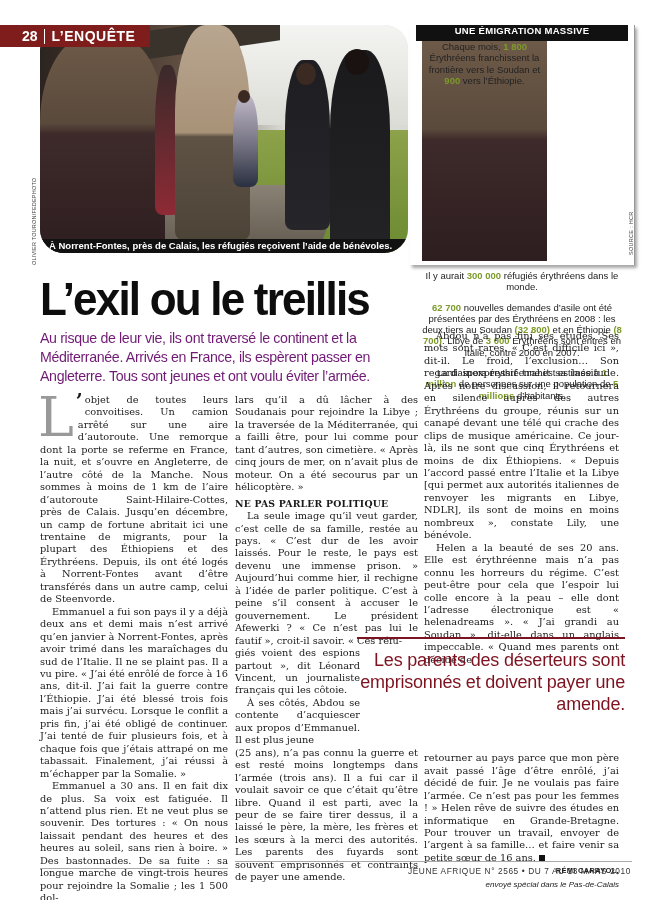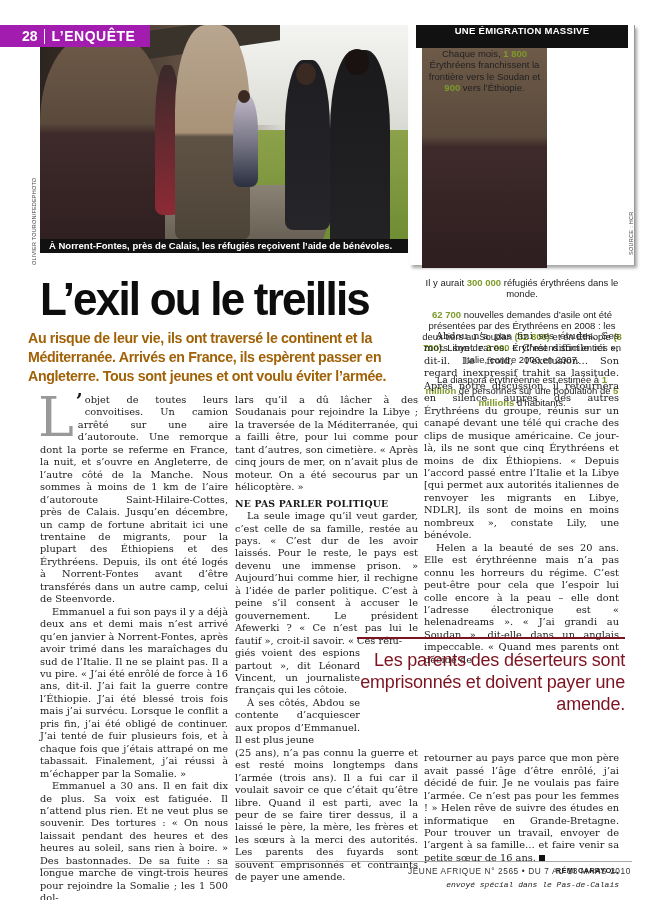--- a/index.html
+++ b/index.html
@@ -2,30 +2,31 @@
 <html><head>
 <meta charset="utf-8">
 <style>
   * { box-sizing: border-box; margin: 0; padding: 0; }
   html, body { width: 650px; height: 900px; background: #ffffff; overflow: hidden; }
   body { position: relative; font-family: "DejaVu Serif", serif; color: #1a1a1a; }
 
   
   .section-tag {
     position: absolute; left: 0; top: 25px; width: 150px; height: 22px;
-    background: #a21caf; color: #fff; display: flex; align-items: center;
+    background: #7f1d1d; color: #fff; display: flex; align-items: center;
     font-family: "Liberation Sans", sans-serif; font-weight: bold; font-size: 14px; z-index: 3;
   }
   .section-tag .page-num { padding-left: 22px; padding-right: 6px; border-right: 1.5px solid #fff; line-height: 15px; }
   .section-tag .section-name { padding-left: 7px; letter-spacing: 0.5px; }
 
   
   .photo {
     position: absolute; left: 40px; top: 25px; width: 368px; height: 228px; overflow: hidden;
     background: linear-gradient(90deg, #2c2420 0%, #4a3b33 25%, #6b5848 45%, #b9b7ae 58%, #e8e8e4 70%, #d7dad2 100%);
+    border-radius: 24px;
   }
   .photo .sky { position: absolute; left: 200px; top: 0; width: 168px; height: 100px; background: linear-gradient(180deg, #f4f4f2, #dcdcd6); }
   .photo .grass { position: absolute; left: 185px; top: 105px; width: 183px; height: 125px; background: linear-gradient(180deg, #8da24a, #6b8a30); }
   .photo .ground { position: absolute; left: 90px; top: 160px; width: 200px; height: 70px; background: linear-gradient(180deg, #8a8275, #5f574b); transform: skewX(-20deg); }
   .photo .roof { position: absolute; left: 60px; top: 0; width: 180px; height: 28px; background: #3a332c; transform: skewY(-8deg); }
   .photo .person { position: absolute; border-radius: 40% 40% 8px 8px; }
   .p1 { left: 0; top: 10px; width: 125px; height: 220px; background: linear-gradient(180deg, #6e5a48 0%, #5a4a3c 40%, #3e2a2a 45%, #2e1e20 100%); }
   .p2 { left: 135px; top: 0; width: 75px; height: 215px; background: linear-gradient(180deg, #b9a690 0%, #a89278 50%, #5e5244 52%, #4d4438 100%); }
   .p3 { left: 115px; top: 40px; width: 25px; height: 150px; background: linear-gradient(180deg, #3a2a2a, #8e2a35); }
   .p4 { left: 193px; top: 70px; width: 25px; height: 92px; background: linear-gradient(180deg, #c0b8c8 0%, #7a7888 50%, #2a3040 100%); }
@@ -45,40 +46,40 @@
     font-family: "Liberation Sans", sans-serif; font-size: 5.5px; color: #444; white-space: nowrap; letter-spacing: 0.2px;
   }
 
   
   .infobox {
     position: absolute; left: 410px; top: 25px; width: 225px; height: 240px; background: #fff;
     border-right: 1px solid #999; box-shadow: 2px 3px 3px rgba(0,0,0,0.35);
     font-family: "Liberation Sans", sans-serif; font-size: 9.5px; color: #222; text-align: center;
   }
   .infobox .title {
-    background: #111; color: #fff; font-weight: bold; font-size: 9.5px; height: 23px; line-height: 12px;
+    background: #111; color: #fff; font-weight: bold; font-size: 9.5px; height: 16px; line-height: 12px;
     margin: 0 6px; letter-spacing: 0.3px;
   }
   .infobox p { line-height: 11.3px; margin: 0 12px; }
   .infobox .num { color: #7d9a2a; font-weight: bold; }
   .infobox .p1 { }
   .infobox .gap { margin-top: 9px; }
   .infobox .source {
     position: absolute; right: 6px; top: 230px; transform-origin: right top; transform: rotate(-90deg) translateX(100%);
     font-size: 5.5px; color: #444; white-space: nowrap; letter-spacing: 0.3px;
   }
 
   
   .headline {
     position: absolute; left: 40px; top: 275px; font-family: "Liberation Sans", sans-serif; font-weight: bold;
     font-size: 44px; letter-spacing: -1.8px; color: #0d0d0d; line-height: 48px; transform: scaleY(1.05);
   }
   .deck {
-    position: absolute; left: 28px; top: 329px; width: 370px; font-family: "Liberation Sans", sans-serif;
-    font-weight: bold; font-size: 14.2px; line-height: 19px; color: #a16207; letter-spacing: -0.35px;
+    position: absolute; left: 40px; top: 329px; width: 370px; font-family: "Liberation Sans", sans-serif;
+    font-weight: normal; font-size: 14.2px; line-height: 19px; color: #701a75; letter-spacing: -0.35px;
   }
 
   
   .col { position: absolute; font-size: 9.8px; line-height: 12.45px; color: #1a1a1a; text-align: justify; hyphens: manual; }
   .col p { text-indent: 12px; }
   .col p.noind { text-indent: 0; }
   .col1 { left: 40px; top: 394px; width: 188px; }
   .col2 { left: 235px; top: 394px; width: 183px; }
   .col3 { left: 424px; top: 330px; width: 195px; }
 
@@ -92,21 +93,21 @@
   .col2 .wrap-narrow { width: 125px; }
 
   
   .pullquote {
     position: absolute; left: 357px; top: 637px; width: 268px; border-top: 2px solid #7d1220;
     font-family: "Liberation Sans", sans-serif; color: #7d1220; font-size: 18px; line-height: 22px;
     text-align: right; padding-top: 10px; letter-spacing: -0.2px;
   }
 
   .byline { text-align: right; font-family: "Liberation Sans", sans-serif; font-weight: bold; font-size: 7.5px; margin-top: 1px; letter-spacing: 0.3px; }
-  .byline-sub { text-align: right; font-family: Liberation Mono, monospace; font-style: italic; font-size: 8px; margin-top: 1px; }
+  .byline-sub { text-align: right; font-family: Liberation Sans, sans-serif; font-style: italic; font-size: 8px; margin-top: 1px; }
   .endmark { display: inline-block; width: 6px; height: 6px; background: #111; margin-left: 3px; vertical-align: 0; }
 
   
   .rule-l { position: absolute; left: 40px; top: 868px; width: 188px; height: 1px; background: #aaa; }
   .rule-r { position: absolute; left: 235px; top: 861px; width: 397px; height: 1px; background: #aaa; }
   .folio {
     position: absolute; right: 19px; top: 866px; font-family: "Liberation Sans", sans-serif; font-size: 8.3px;
     color: #333; letter-spacing: 0.6px;
   }
 </style>

